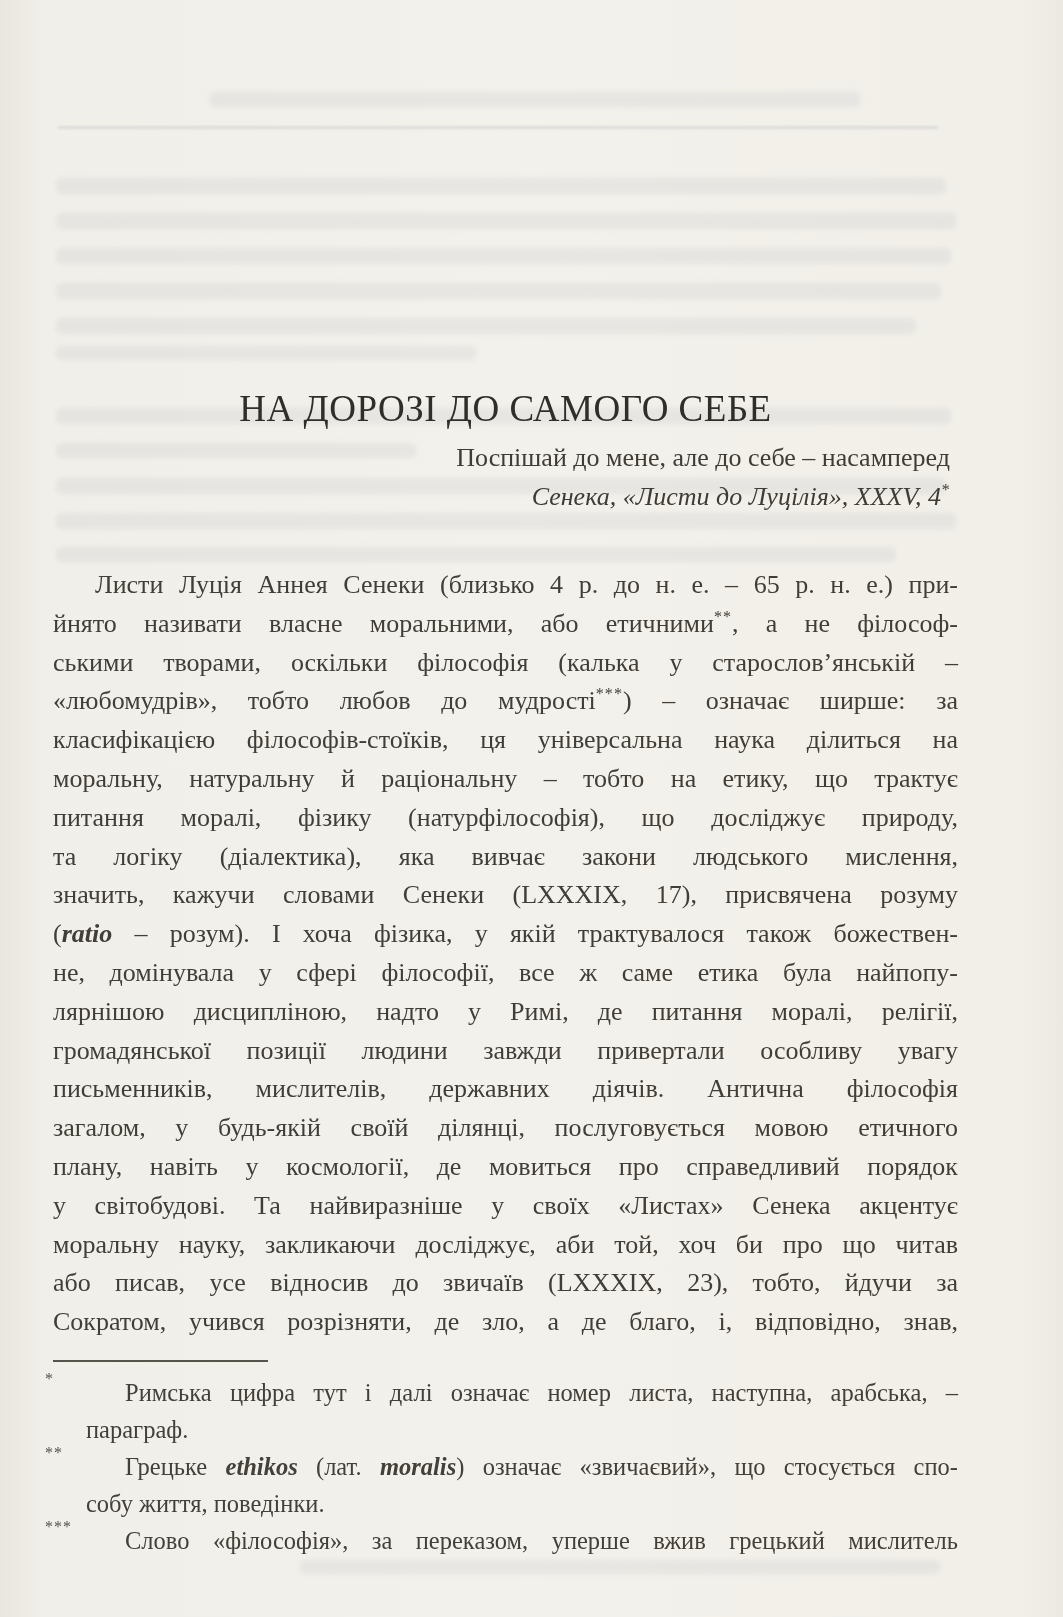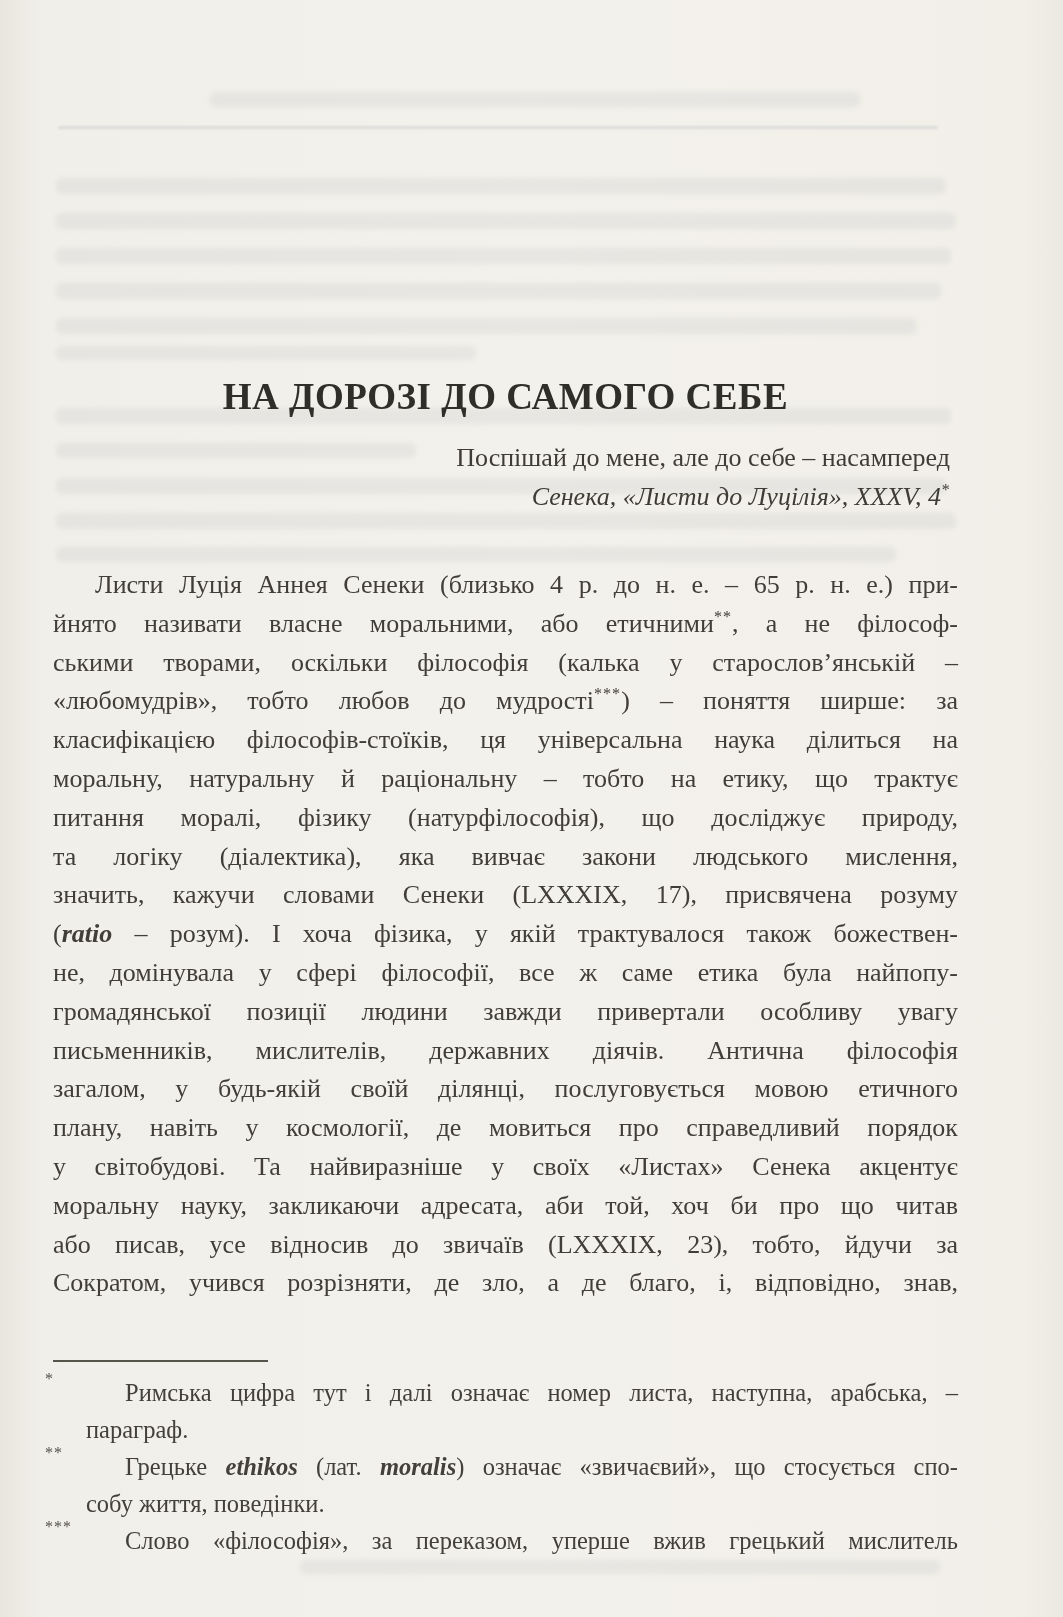--- a/index.html
+++ b/index.html
@@ -20,23 +20,23 @@
     filter:blur(2.5px);
     pointer-events:none;
   }
   .bleed-rule{
     position:absolute;height:3px;border-radius:2px;
     background:rgba(110,120,140,0.16);
     filter:blur(1px);
     pointer-events:none;
   }
   .title{
-    position:absolute;left:53px;top:350px;width:905px;
+    position:absolute;left:53px;top:362px;width:905px;
     text-align:center;
-    font-size:37px;font-weight:bold;color:#302e29;
+    font-size:37px;font-weight:normal;color:#302e29;
     letter-spacing:0.5px;white-space:nowrap;
   }
   .epigraph{
     position:absolute;top:438px;left:53px;right:113px;
     text-align:right;font-size:26px;line-height:39px;color:#3f3c36;
   }
   .epigraph .source{font-style:italic;}
   .sup{
     font-size:62%;vertical-align:super;line-height:0;letter-spacing:1px;
   }
@@ -91,34 +91,35 @@
 
   <div class="epigraph">
     <div>Поспішай до мене, але до себе – насамперед</div>
     <div><span class="source">Сенека, «Листи до Луцілія», XXXV, 4</span><span class="sup source">*</span></div>
   </div>
 
   <div class="body-text" id="body-text">
       <div class="bline ind"><span>Листи Луція Аннея Сенеки (близько 4 р. до н. е. – 65 р. н. е.) при-</span></div>
       <div class="bline"><span>йнято називати власне моральними, або етичними</span><span class="sup">**</span><span>, а не філософ-</span></div>
       <div class="bline"><span>ськими творами, оскільки філософія (калька у старослов’янській –</span></div>
-      <div class="bline"><span>«любомудрів», тобто любов до мудрості</span><span class="sup">***</span><span>) – поняття ширше: за</span></div>
+      <div class="bline"><span>«любомудрів», тобто любов до мудрості</span><span class="sup">***</span><span>) – означає ширше: за</span></div>
       <div class="bline"><span>класифікацією філософів-стоїків, ця універсальна наука ділиться на</span></div>
       <div class="bline"><span>моральну, натуральну й раціональну – тобто на етику, що трактує</span></div>
       <div class="bline"><span>питання моралі, фізику (натурфілософія), що досліджує природу,</span></div>
       <div class="bline"><span>та логіку (діалектика), яка вивчає закони людського мислення,</span></div>
       <div class="bline"><span>значить, кажучи словами Сенеки (LXXXIX, 17), присвячена розуму</span></div>
       <div class="bline"><span>(</span><span class="it">ratio</span><span> – розум). І хоча фізика, у якій трактувалося також божествен-</span></div>
       <div class="bline"><span>не, домінувала у сфері філософії, все ж саме етика була найпопу-</span></div>
+      <div class="bline"><span>лярнішою дисципліною, надто у Римі, де питання моралі, релігії,</span></div>
       <div class="bline"><span>громадянської позиції людини завжди привертали особливу увагу</span></div>
       <div class="bline"><span>письменників, мислителів, державних діячів. Антична філософія</span></div>
       <div class="bline"><span>загалом, у будь-якій своїй ділянці, послуговується мовою етичного</span></div>
       <div class="bline"><span>плану, навіть у космології, де мовиться про справедливий порядок</span></div>
       <div class="bline"><span>у світобудові. Та найвиразніше у своїх «Листах» Сенека акцентує</span></div>
-      <div class="bline"><span>моральну науку, закликаючи адресата, аби той, хоч би про що читав</span></div>
+      <div class="bline"><span>моральну науку, закликаючи досліджує, аби той, хоч би про що читав</span></div>
       <div class="bline"><span>або писав, усе відносив до звичаїв (LXXXIX, 23), тобто, йдучи за</span></div>
       <div class="bline"><span>Сократом, учився розрізняти, де зло, а де благо, і, відповідно, знав,</span></div>
     </div>
 
   <div class="fn-rule"></div>
 
   <div class="footnotes" id="footnotes">
       <div class="footnote">
         <span class="fmark">*</span>
         <div class="fline just"><span>Римська цифра тут і далі означає номер листа, наступна, арабська, –</span></div>

